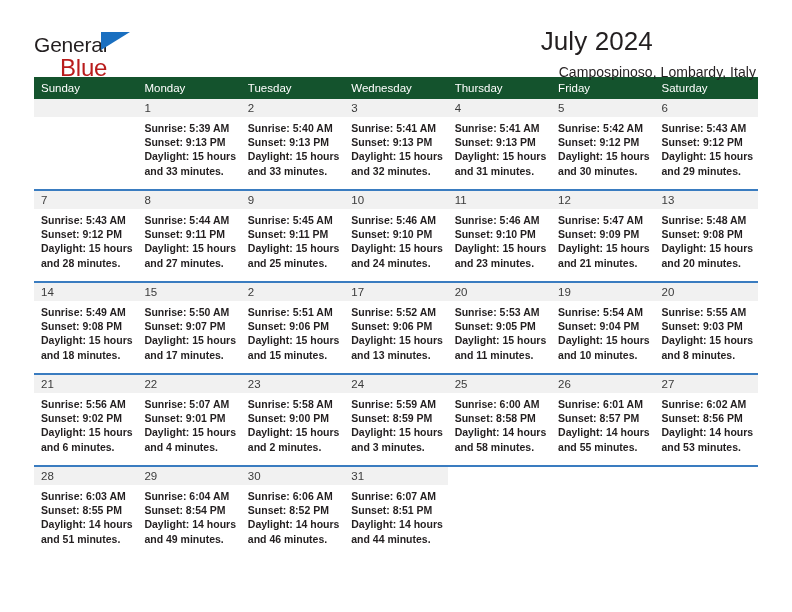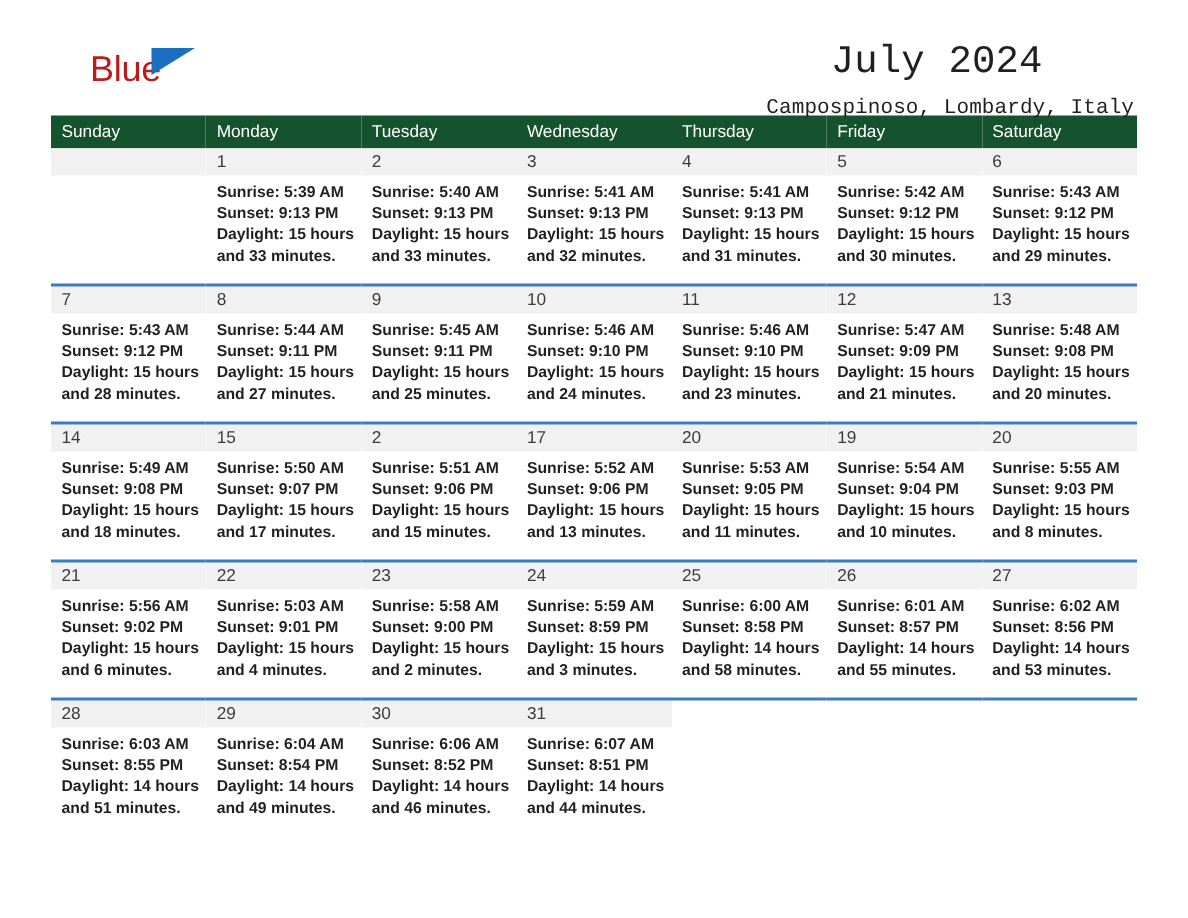--- a/index.html
+++ b/index.html
@@ -56,23 +56,22 @@
     position: absolute;
     left: 67px;
     top: 4px;
     width: 0;
     height: 0;
     border-left: 29px solid #1a6fc0;
     border-bottom: 18px solid transparent;
   }
 
   .title-block {
-    text-align: center;
+    text-align: left;
     padding-right: 2px;
-    font-family: Liberation Mono, monospace;
   }
   .cal-title {
     font-size: 26px;
     color: #231f20;
     line-height: 1.05;
     font-weight: normal;
     margin: 0;
     letter-spacing: 0.1px;
   }
   .cal-subtitle {
@@ -141,20 +140,21 @@
     white-space: nowrap;
   }
 </style>
 </head>
 <body>
 
 <div class="page">
 
   <div class="header">
     <div class="logo">
+      <span class="logo-general">General</span>
       <span class="logo-triangle"></span>
       <span class="logo-blue">Blue</span>
     </div>
     <div class="title-block">
       <h1 class="cal-title">July 2024</h1>
       <p class="cal-subtitle">Campospinoso, Lombardy, Italy</p>
     </div>
   </div>
 
   <table class="calendar">
@@ -420,21 +420,21 @@
                 <div>Sunset: 9:02 PM</div>
                 <div>Daylight: 15 hours</div>
                 <div>and 6 minutes.</div>
               </div>
             </div>
           </td>
         <td>
             <div class="cell-inner">
               <div class="daynum">22</div>
               <div class="info">
-                <div>Sunrise: 5:03 AM</div>
+                <div>Sunrise: 5:07 AM</div>
                 <div>Sunset: 9:01 PM</div>
                 <div>Daylight: 15 hours</div>
                 <div>and 4 minutes.</div>
               </div>
             </div>
           </td>
         <td>
             <div class="cell-inner">
               <div class="daynum">23</div>
               <div class="info">

